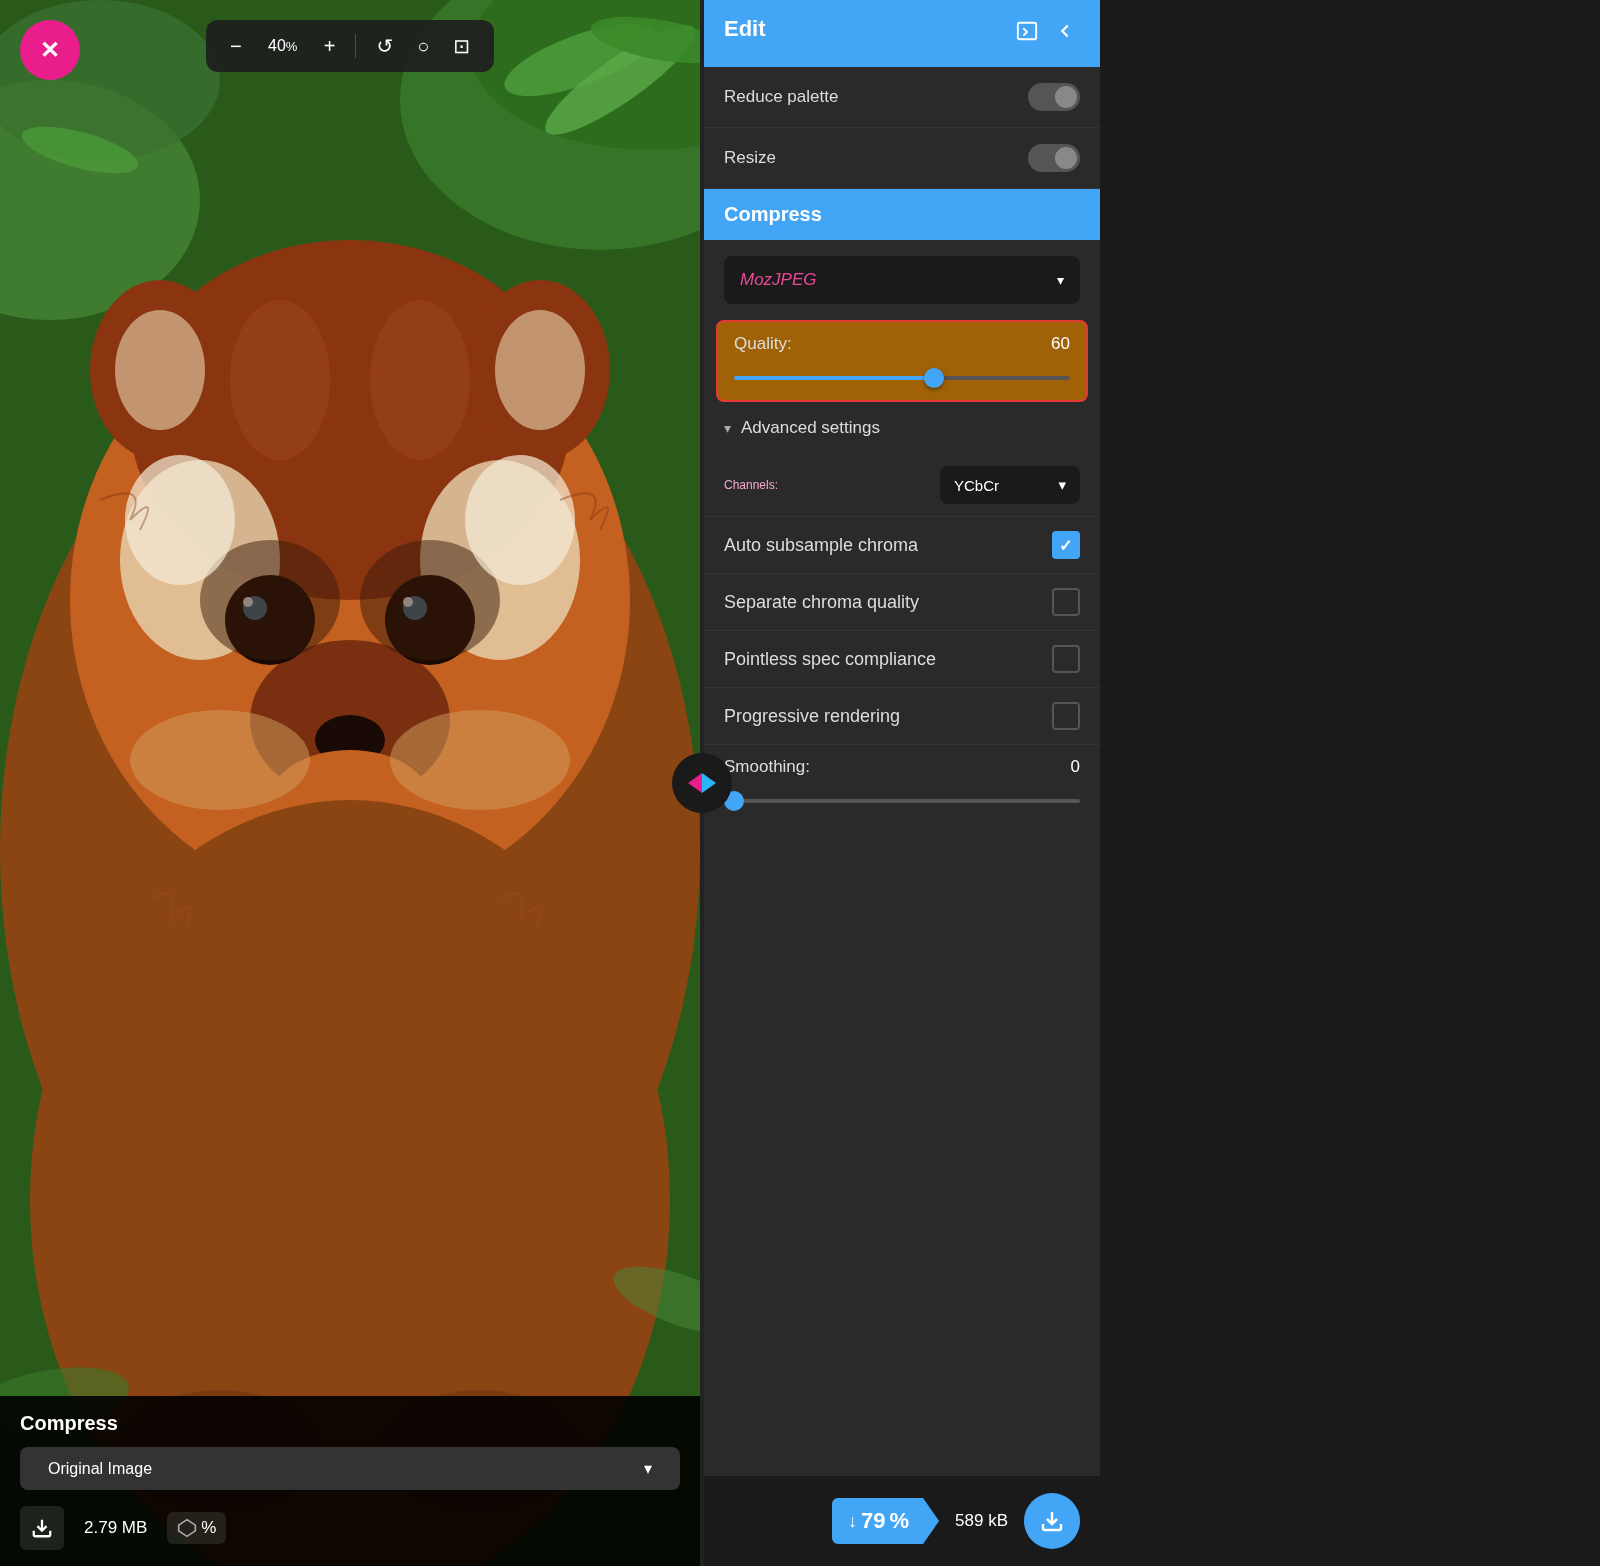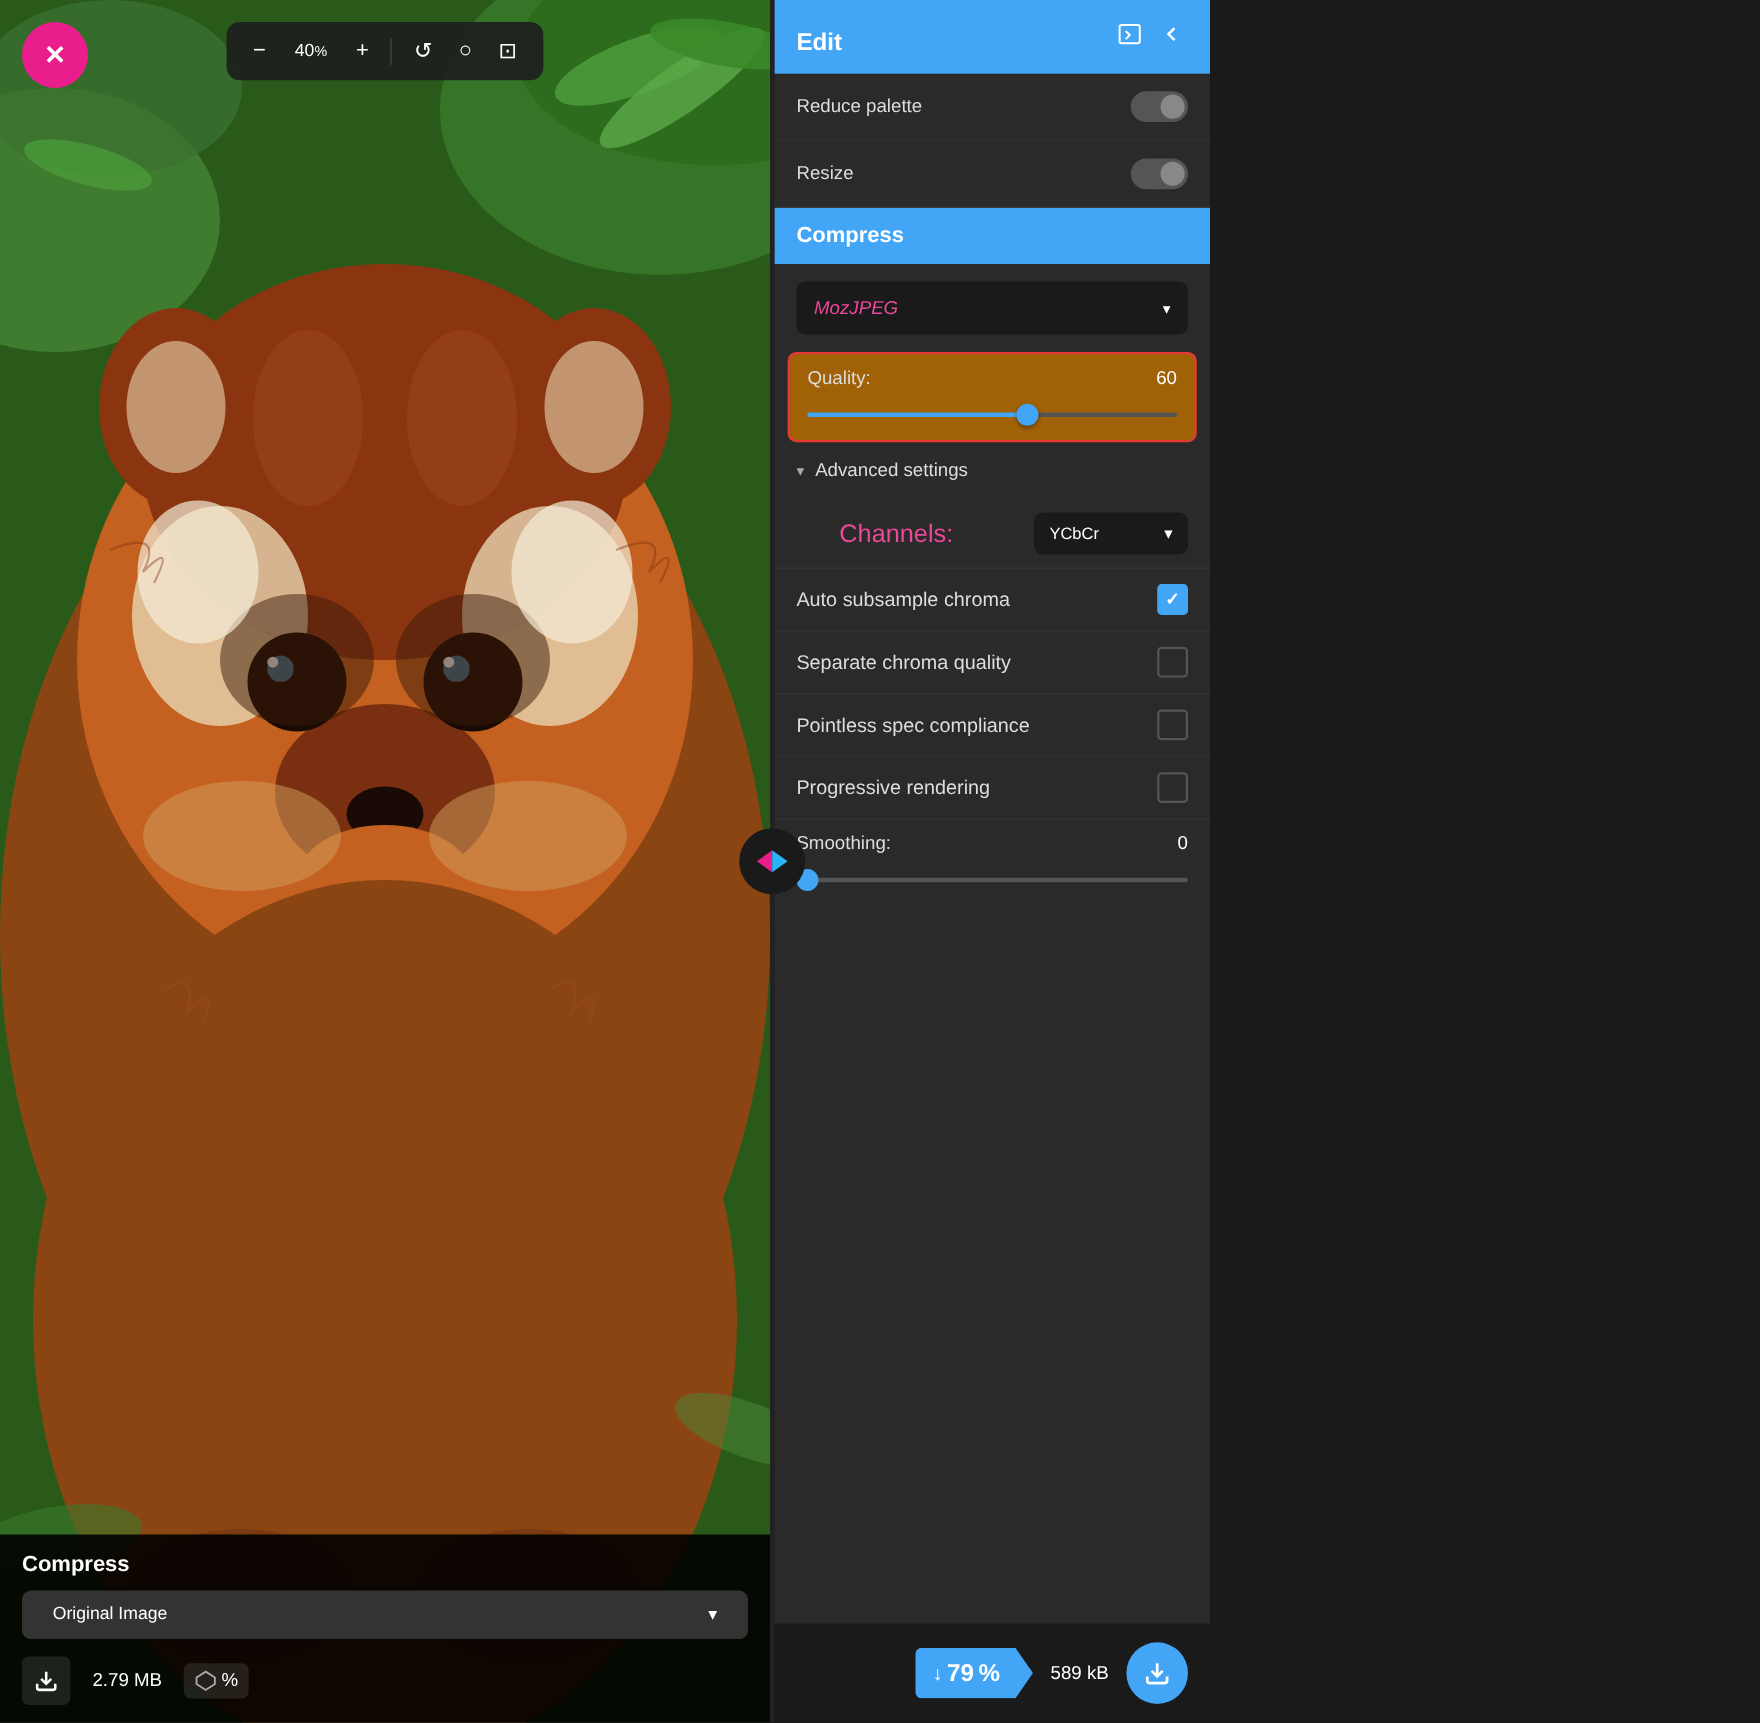--- a/index.html
+++ b/index.html
@@ -149,21 +149,21 @@
       background: #2a2a2a;
       display: flex;
       flex-direction: column;
     }
 
     
     .edit-header {
       background: #42A5F5;
       padding: 16px 20px;
       display: flex;
-      align-items: flex-end;
+      align-items: flex-start;
       justify-content: space-between;
     }
 
     .edit-title {
       font-size: 22px;
       font-weight: 700;
       color: #fff;
     }
 
     .edit-header-icons {
@@ -296,21 +296,21 @@
 
     
     .channels-row {
       display: flex;
       align-items: center;
       justify-content: space-between;
       padding: 12px 20px;
       border-bottom: 1px solid rgba(255,255,255,0.05);
     }
 
-    .channels-label { color: #ec4899; font-size: 23px; margin-left: 39px; }
+    .channels-label { color: #f9a8d4; font-size: 12px; }
 
     .channels-dropdown {
       background: #1a1a1a;
       border: none;
       border-radius: 8px;
       padding: 10px 14px;
       color: #fff;
       font-size: 15px;
       display: flex;
       align-items: center;

